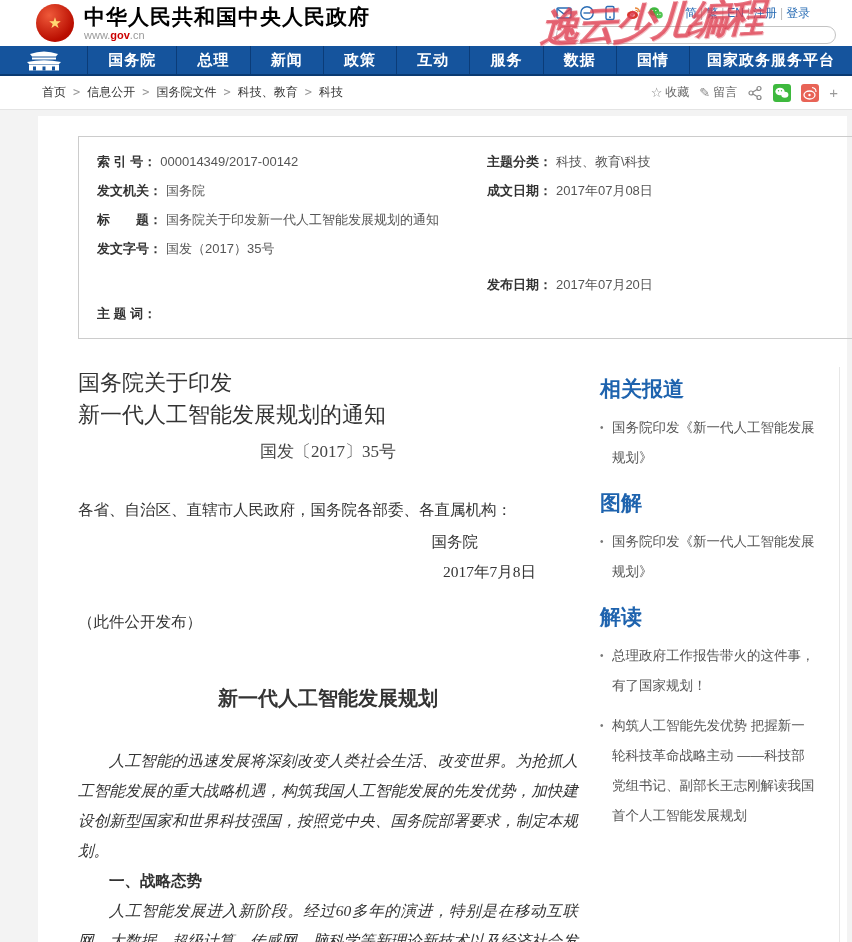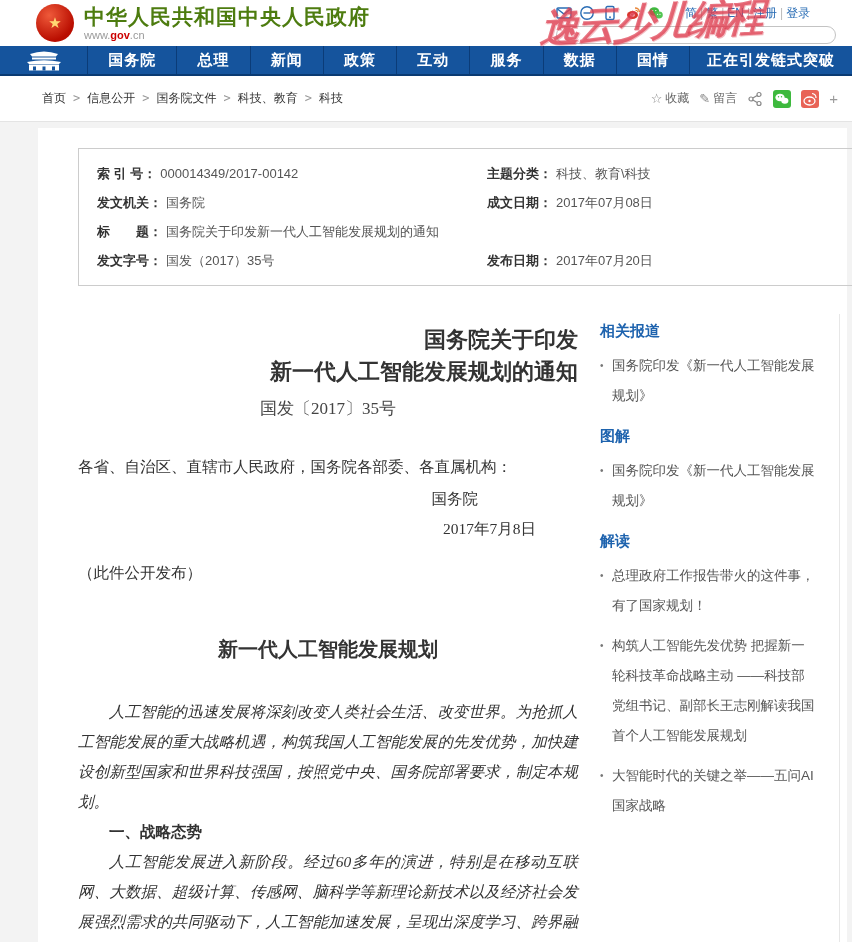--- a/index.html
+++ b/index.html
@@ -15,21 +15,21 @@
     height:46px; background:#fff; position:relative;
     display:flex; align-items:center; padding-left:36px;
   }
   .emblem {
     width:38px; height:38px; border-radius:50%;
     background:radial-gradient(circle at 35% 30%, #ef5a3a, #b90d00 70%);
     display:flex; align-items:center; justify-content:center;
     color:#ffd873; font-size:15px; flex:0 0 auto;
   }
   .logo-text { margin-left:10px; line-height:1.1; }
-  .site-title { font-size:21px; font-weight:bold; color:#4d7c0f; letter-spacing:1px; }
+  .site-title { font-size:21px; font-weight:bold; color:#000000; letter-spacing:1px; }
   .site-url { font-size:11px; color:#9a9a9a; margin-top:1px; }
   .site-url b { color:#c00; font-weight:bold;text-align:right; }
   .header-right { position:absolute; right:6px; top:4px; width:290px; }
   .header-icons { display:flex; align-items:center; gap:7px; justify-content:flex-start; height:18px; }
   .hicon { width:16px; height:16px; display:inline-flex; }
   .lang-links { font-size:12px; color:#2a6db5; margin-left:2px; white-space:nowrap;padding-left:12px; }
   .lang-links .sep { color:#bbb; margin:0 3px; }
   .search-pill {
     margin-top:4px; width:280px; height:18px; border:1px solid #c3c3c3;
     border-radius:10px; background:#fff; outline:none; padding:0 10px;
@@ -44,21 +44,21 @@
   .nav-item {
     flex:1 1 auto; display:flex; align-items:center; justify-content:center;
     color:#fff; font-size:15px; font-weight:bold; cursor:pointer;
     border-right:1px solid #0b3c78; letter-spacing:1px;
   }
   .nav-item:first-child { flex:0 0 88px; }
   .nav-item:last-child { flex:0 0 162px; border-right:none; }
 
   
   .breadcrumb-bar {
-    height:46px; background:#fff; border-bottom:1px solid #e4e4e4;
+    height:34px; background:#fff; border-bottom:1px solid #e4e4e4;
     display:flex; align-items:center; justify-content:space-between;
     padding:0 14px 0 42px; font-size:12px;
   }
   .crumbs { color:#333; }
   .crumbs .crumb { cursor:pointer; }
   .crumbs .gt { color:#999; margin:0 7px; font-family:"DejaVu Sans Mono",monospace; }
   .crumb-actions { display:flex; align-items:center; gap:10px; color:#666; font-size:12px; }
   .action-item { display:inline-flex; align-items:center; gap:3px; cursor:pointer; }
   .glyph { color:#888; font-size:13px; }
   .badge { width:18px; height:18px; border-radius:3px; display:inline-flex; cursor:pointer; }
@@ -77,36 +77,36 @@
   }
   .meta-cell { white-space:nowrap; overflow:hidden; }
   .meta-label { font-weight:bold; color:#333; }
   .meta-value { color:#555; margin-left:4px; }
 
   .columns { display:flex; margin-top:28px; }
   .main-col {
     width:500px; font-family:"Liberation Serif","DejaVu Serif",serif;
     font-size:15.5px; line-height:30px; color:#333; text-align:justify;
   }
-  .doc-title { text-align:right; font-size:22px; font-weight:bold; line-height:32px; margin-top:10px; }
+  .doc-title { text-align:left; font-size:22px; font-weight:normal; line-height:32px; }
   .doc-number { text-align:center; font-size:17px; color:#444; margin-top:6px; }
   .salutation { margin-top:28px; }
   .indent2 { text-indent:2em; }
   .signer { text-align:right; padding-right:100px; margin-top:2px; }
   .sign-date { text-align:right; padding-right:42px; }
-  .publish-note { margin-top:14px; }
+  .publish-note { margin-top:20px; }
   .plan-title { text-align:center; font-size:20px; font-weight:bold; margin-top:46px; margin-bottom:33px; }
   .para { text-indent:2em;font-style:italic; }
   .para-heading { text-indent:2em; font-weight:bold; }
 
   .sidebar {
     width:240px; margin-left:22px; padding:6px 24px 0 0;
     border-right:1px solid #e7e7e7; min-height:620px;
   }
-  .side-heading { color:#1e63ae; font-size:15px; font-weight:bold; margin:16px 0 10px; cursor:default; }
+  .side-heading { color:#1e63ae; font-size:21px; font-weight:bold; margin:16px 0 10px; cursor:default; }
   .side-heading:first-child { margin-top:2px; }
   .side-item {
     position:relative; font-size:13.5px; color:#555; line-height:30px;
     padding-left:12px; margin-bottom:10px; cursor:pointer;
   }
   .side-item::before {
     content:"•"; position:absolute; left:0; top:0; color:#777; font-size:10px;
   }
 
   
@@ -190,21 +190,21 @@
     </div>
 
   <div class="nav-item">国务院</div>
       <div class="nav-item">总理</div>
       <div class="nav-item">新闻</div>
       <div class="nav-item">政策</div>
       <div class="nav-item">互动</div>
       <div class="nav-item">服务</div>
       <div class="nav-item">数据</div>
       <div class="nav-item">国情</div>
-      <div class="nav-item">正在引发链式突破</div>
+      <div class="nav-item">国家政务服务平台</div>
     </div>
 
   <div class="breadcrumb-bar">
     <div class="crumbs"><span class="crumb">首页</span><span class="gt">&gt;</span><span class="crumb">信息公开</span><span class="gt">&gt;</span><span class="crumb">国务院文件</span><span class="gt">&gt;</span><span class="crumb">科技、教育</span><span class="gt">&gt;</span><span class="crumb">科技</span></div>
     <div class="crumb-actions">
       <span class="action-item">
         <span class="glyph">☆</span>
         <span>收藏</span>
       </span>
       <span class="action-item">
@@ -241,23 +241,24 @@
 
   <div class="content-bg">
     <div class="card">
 
       <div class="meta-box">
 
       <div class="meta-cell" style="grid-area: 1 / 1;"><span class="meta-label">索 引 号：</span><span class="meta-value">000014349/2017-00142</span></div>
           <div class="meta-cell" style="grid-area: 3 / 1;"><span class="meta-label">标　　题：</span><span class="meta-value">国务院关于印发新一代人工智能发展规划的通知</span></div>
           <div class="meta-cell" style="grid-area: 2 / 1;"><span class="meta-label">发文机关：</span><span class="meta-value">国务院</span></div>
           <div class="meta-cell" style="grid-area: 4 / 1;"><span class="meta-label">发文字号：</span><span class="meta-value">国发（2017）35号</span></div>
+          <div class="meta-cell" style="grid-area: 5 / 1;"><span class="meta-label">主 题 词：</span><span class="meta-value"></span></div>
           <div class="meta-cell" style="grid-area: 1 / 2;"><span class="meta-label">主题分类：</span><span class="meta-value">科技、教育\科技</span></div>
           <div class="meta-cell" style="grid-area: 2 / 2;"><span class="meta-label">成文日期：</span><span class="meta-value">2017年07月08日</span></div>
-          <div class="meta-cell" style="grid-area: 4 / 2;"><span class="meta-label">发布日期：</span><span class="meta-value">2017年07月20日</span></div>
+          <div class="meta-cell" style="grid-area: 4 / 2; margin-top: 36px;"><span class="meta-label">发布日期：</span><span class="meta-value">2017年07月20日</span></div>
         </div>
 
       <div class="columns">
         <div class="main-col">
           <div class="doc-title">
             <div>国务院关于印发</div>
             <div>新一代人工智能发展规划的通知</div>
           </div>
           <div class="doc-number">国发〔2017〕35号</div>
           <div class="salutation">各省、自治区、直辖市人民政府，国务院各部委、各直属机构：</div>
@@ -274,21 +275,20 @@
 
         <div class="sidebar">
 
         <div class="side-heading">相关报道</div>
             <div class="side-item">国务院印发《新一代人工智能发展规划》</div>
             <div class="side-heading">图解</div>
             <div class="side-item">国务院印发《新一代人工智能发展规划》</div>
             <div class="side-heading">解读</div>
             <div class="side-item">总理政府工作报告带火的这件事，有了国家规划！</div>
             <div class="side-item">构筑人工智能先发优势 把握新一轮科技革命战略主动 ——科技部党组书记、副部长王志刚解读我国首个人工智能发展规划</div>
-            <div class="side-item">大智能时代的关键之举——五问AI国家战略</div>
           </div>
       </div>
 
     </div>
   </div>
 
   <div class="watermark">逸云少儿编程</div>
 
 </div>
 

